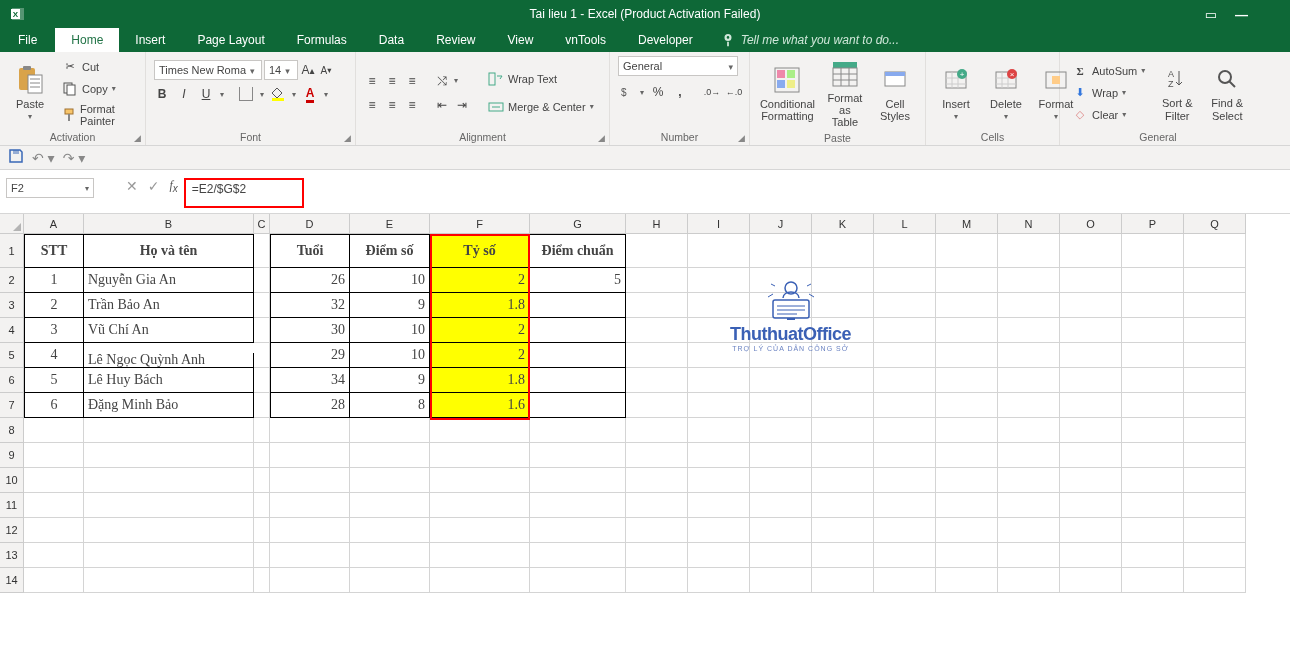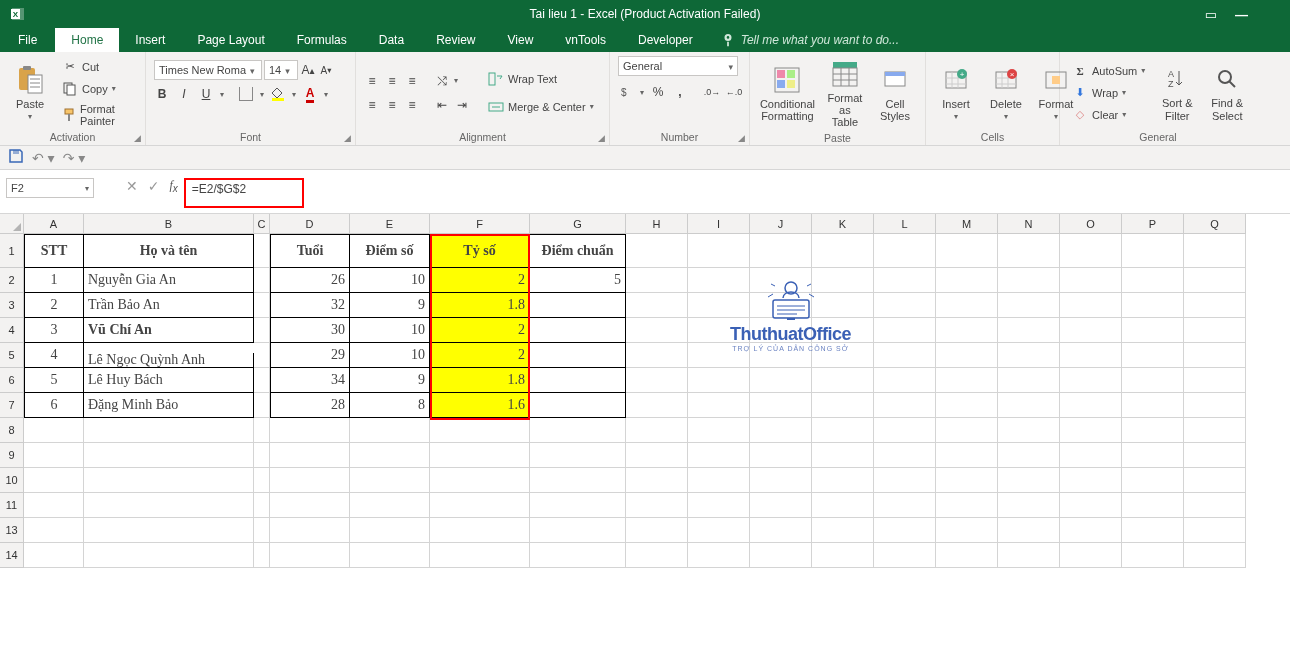--- a/index.html
+++ b/index.html
@@ -497,21 +497,21 @@
         <div class="cell " style="width: 62px;"></div>
         <div class="cell " style="width: 62px;"></div>
         <div class="cell " style="width: 62px;"></div>
         <div class="cell " style="width: 62px;"></div>
         <div class="cell " style="width: 62px;"></div>
         <div class="cell " style="width: 62px;"></div>
       </div>
       <div class="row">
         <div class="rh">4</div>
         <div class="cell b bl ctr" style="width: 60px;">3</div>
-        <div class="cell b" style="width: 170px; font-weight: bold;">Vũ Chí An</div>
+        <div class="cell b" style="width: 170px;">Vũ Chí An</div>
         <div class="cell " style="width: 16px;"></div>
         <div class="cell b bl num" style="width: 80px;">30</div>
         <div class="cell b num" style="width: 80px;">10</div>
         <div class="cell b num yel" style="width: 100px;">2</div>
         <div class="cell b num" style="width: 96px;"></div>
         <div class="cell " style="width: 62px;"></div>
         <div class="cell " style="width: 62px;"></div>
         <div class="cell " style="width: 62px;"></div>
         <div class="cell " style="width: 62px;"></div>
         <div class="cell " style="width: 62px;"></div>
@@ -636,20 +636,40 @@
         <div class="cell " style="width: 62px;"></div>
         <div class="cell " style="width: 62px;"></div>
         <div class="cell " style="width: 62px;"></div>
         <div class="cell " style="width: 62px;"></div>
         <div class="cell " style="width: 62px;"></div>
         <div class="cell " style="width: 62px;"></div>
         <div class="cell " style="width: 62px;"></div>
       </div>
       <div class="row">
         <div class="rh">11</div>
+        <div class="cell " style="width: 60px;"></div>
+        <div class="cell " style="width: 170px;"></div>
+        <div class="cell " style="width: 16px;"></div>
+        <div class="cell " style="width: 80px;"></div>
+        <div class="cell " style="width: 80px;"></div>
+        <div class="cell " style="width: 100px;"></div>
+        <div class="cell " style="width: 96px;"></div>
+        <div class="cell " style="width: 62px;"></div>
+        <div class="cell " style="width: 62px;"></div>
+        <div class="cell " style="width: 62px;"></div>
+        <div class="cell " style="width: 62px;"></div>
+        <div class="cell " style="width: 62px;"></div>
+        <div class="cell " style="width: 62px;"></div>
+        <div class="cell " style="width: 62px;"></div>
+        <div class="cell " style="width: 62px;"></div>
+        <div class="cell " style="width: 62px;"></div>
+        <div class="cell " style="width: 62px;"></div>
+      </div>
+      <div class="row">
+        <div class="rh">12</div>
         <div class="cell " style="width: 60px;"></div>
         <div class="cell " style="width: 170px;"></div>
         <div class="cell " style="width: 16px;"></div>
         <div class="cell " style="width: 80px;"></div>
         <div class="cell " style="width: 80px;"></div>
         <div class="cell " style="width: 100px;"></div>
         <div class="cell " style="width: 96px;"></div>
         <div class="cell " style="width: 62px;"></div>
         <div class="cell " style="width: 62px;"></div>
         <div class="cell " style="width: 62px;"></div>

